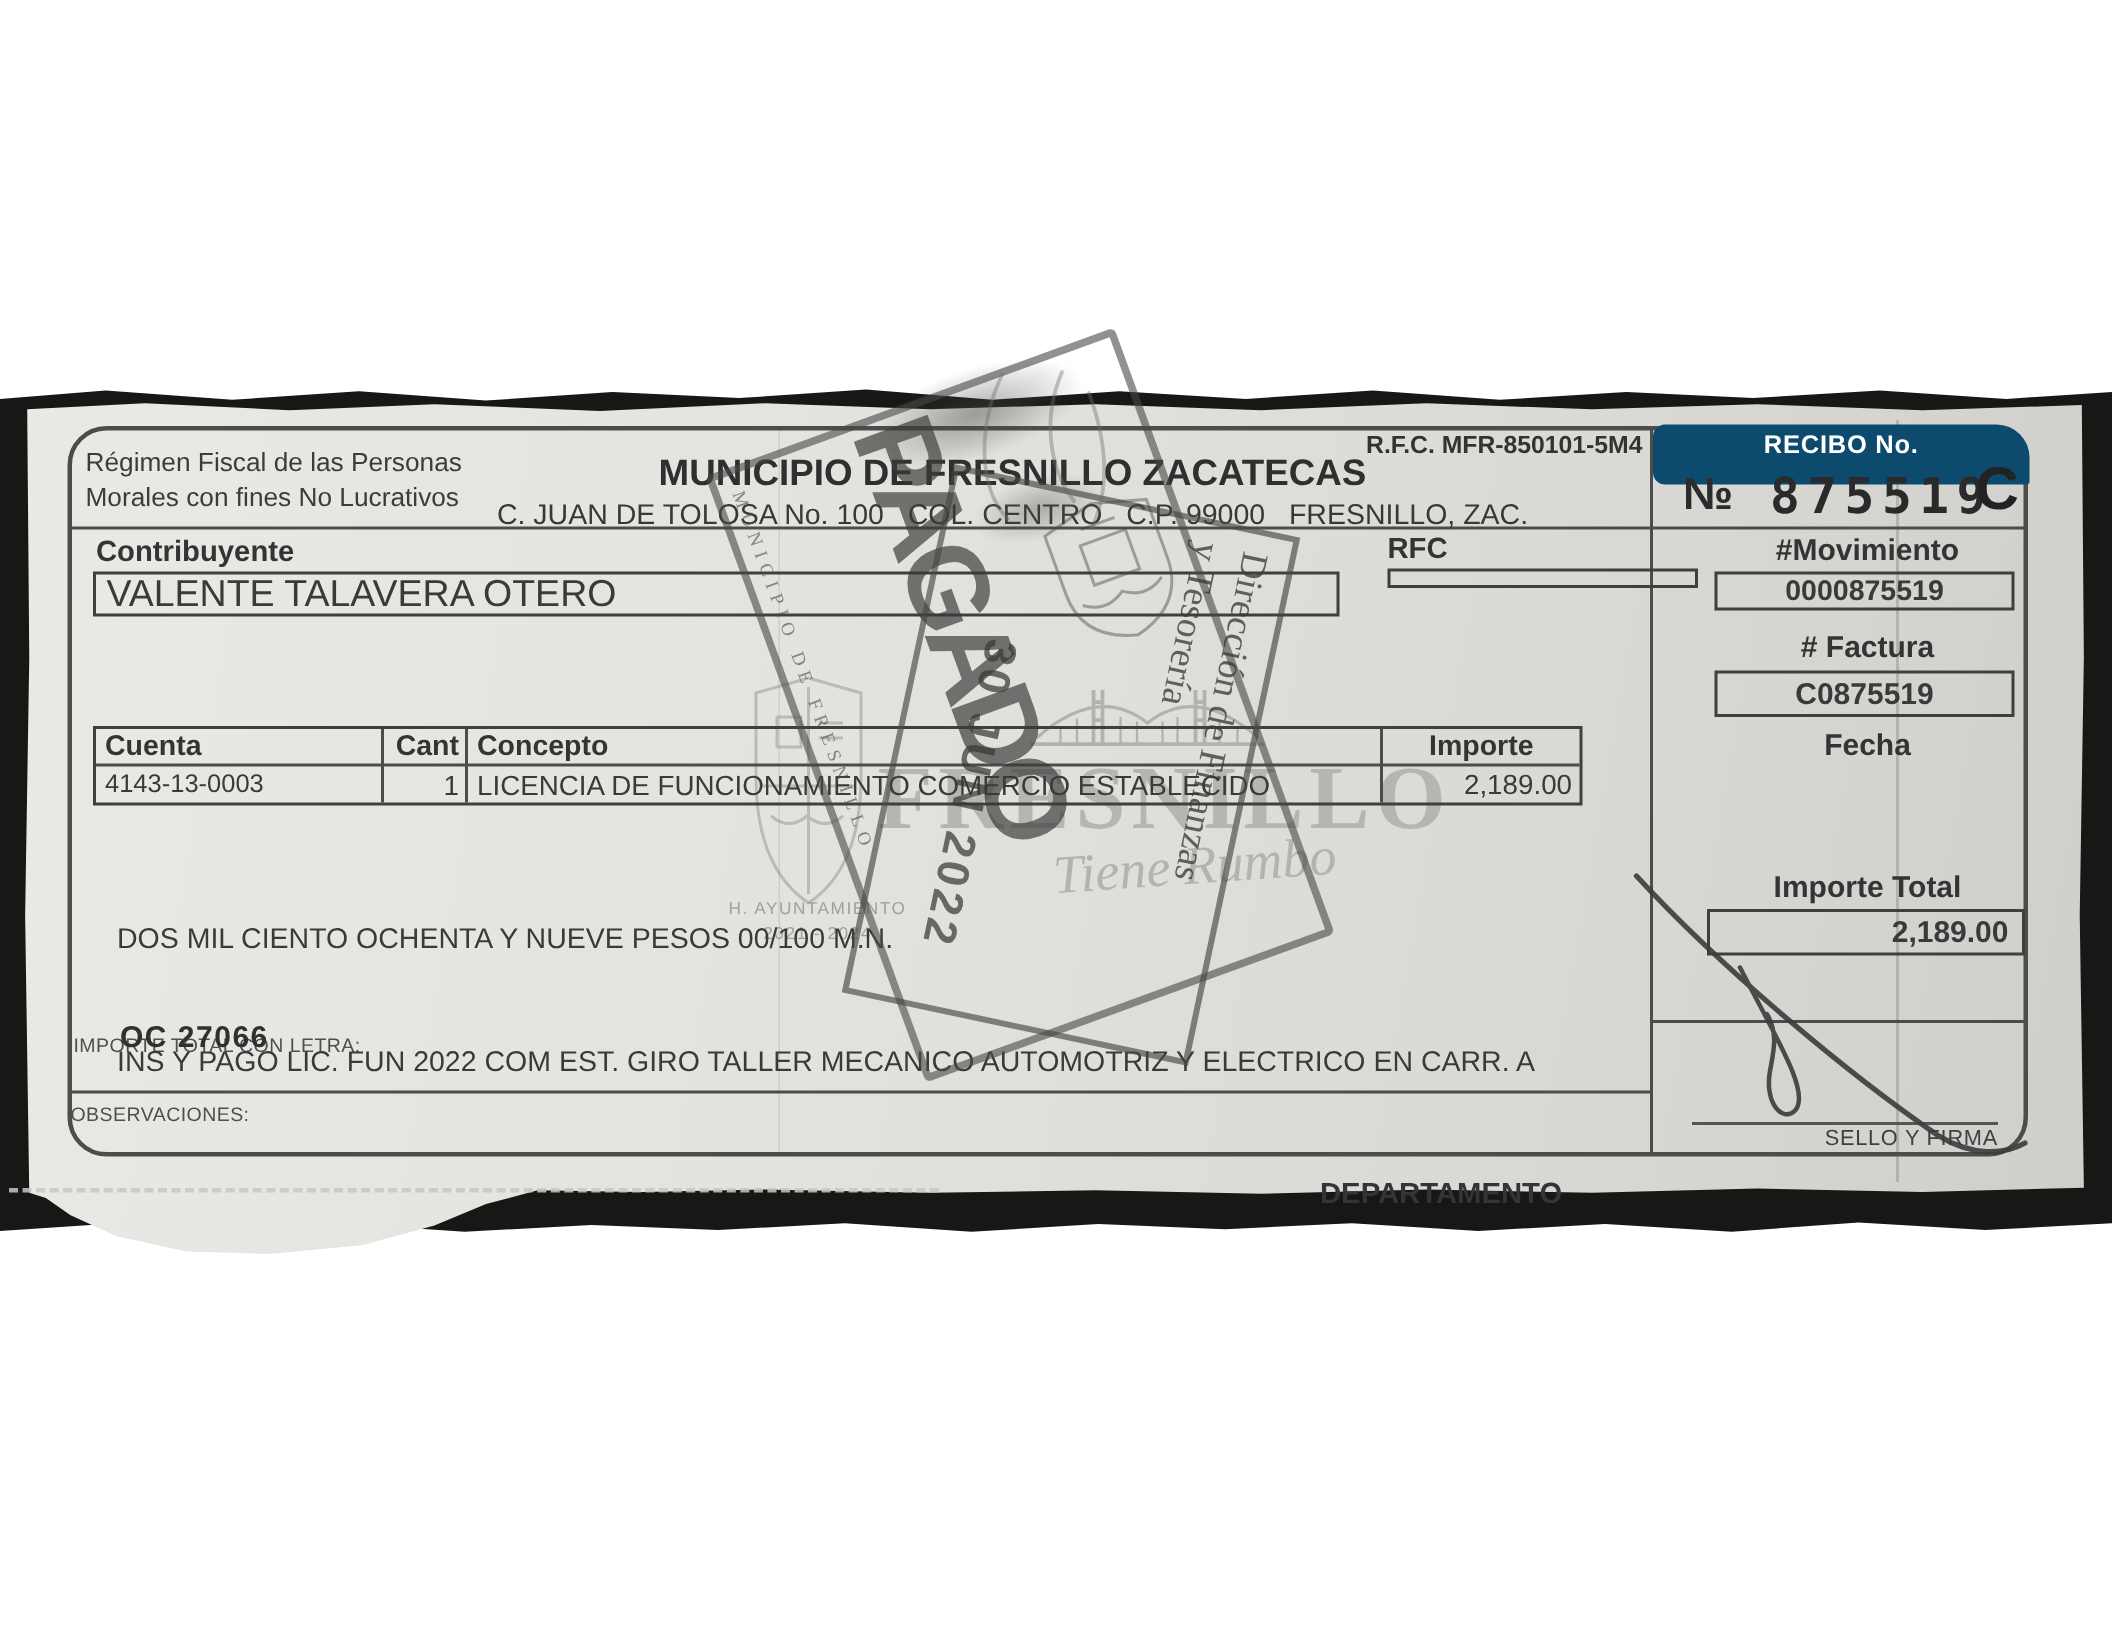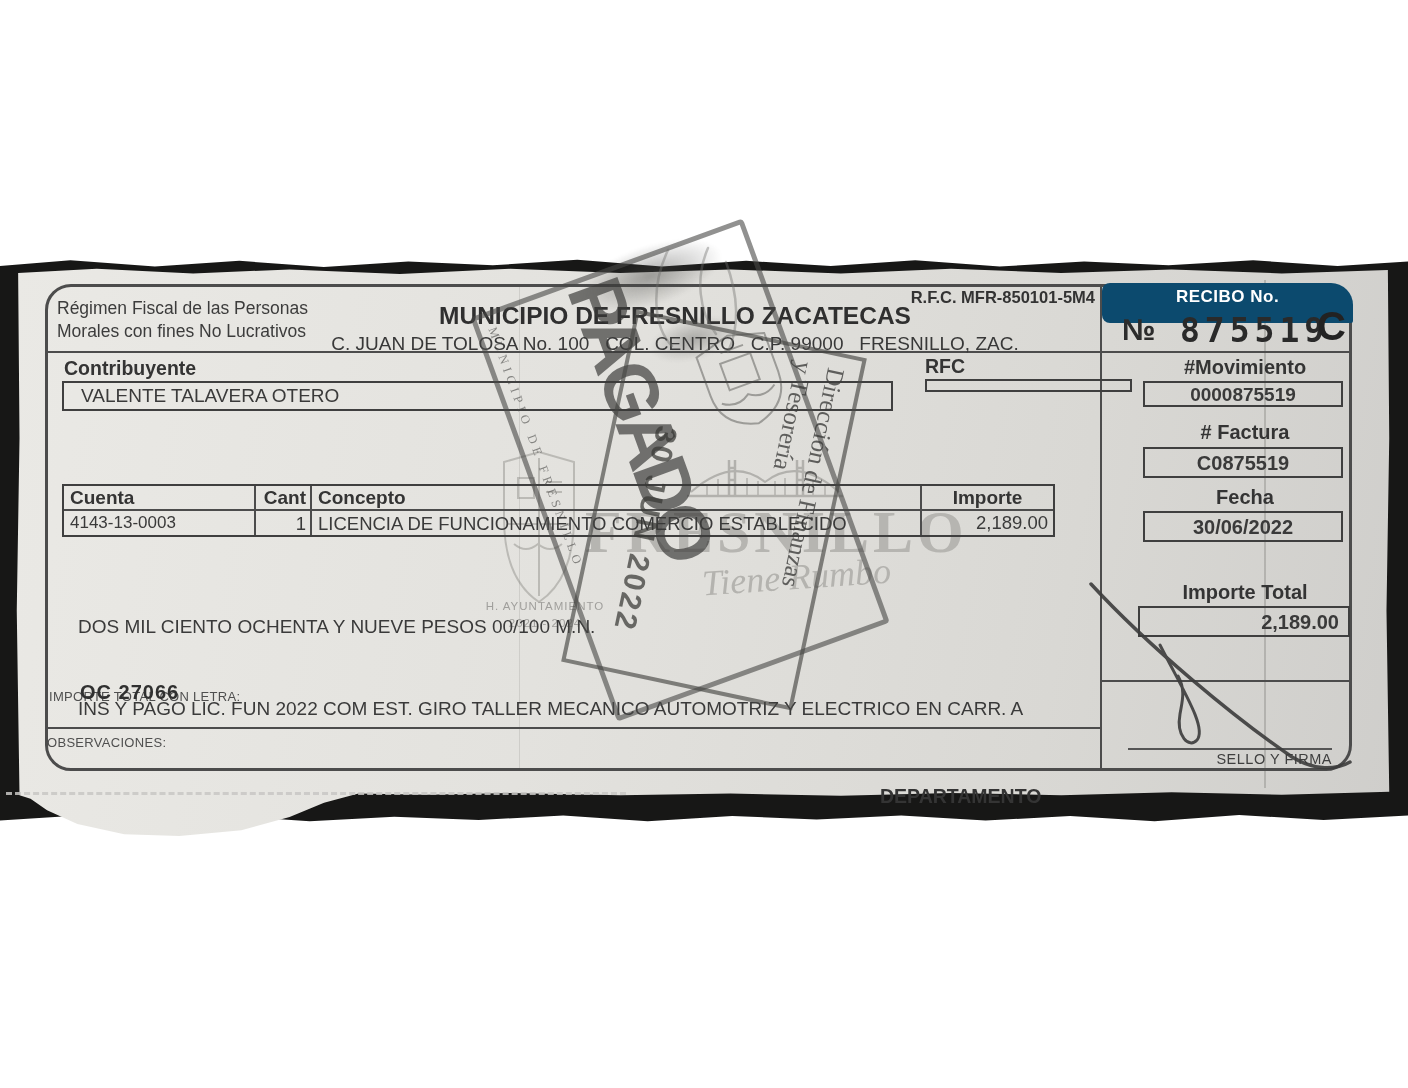--- a/index.html
+++ b/index.html
@@ -119,39 +119,36 @@
   <div class="t" style="left:290px;top:302px;width:770px;text-align:center;font-weight:bold;font-size:24.5px;color:#2f2f2f;">MUNICIPIO DE FRESNILLO ZACATECAS</div>
   <div class="t pre" style="left:290px;top:333px;width:770px;text-align:center;font-size:19px;color:#383838;">C. JUAN DE TOLOSA No. 100   COL. CENTRO   C.P. 99000   FRESNILLO, ZAC.</div>
 
   <div class="recibo-bar">RECIBO No.</div>
   <div class="t nosym" style="left:1122px;top:313px;">№</div>
   <div class="t recibo-num" style="left:1180px;top:311px;">875519</div>
   <div class="t recibo-c" style="left:1317px;top:304px;">C</div>
 
   <div class="t lbl" style="left:64px;top:357px;font-size:19.5px;text-align:center;">Contribuyente</div>
   <div class="inbox" style="left:62px;top:381px;width:831px;height:30px;">
-    <div class="val" style="padding-left:17px;font-size:19px;line-height:26px;">VALENTE TALAVERA OTERO</div>
+    <div class="val" style="padding-left:7px;font-size:25px;line-height:26px;">VALENTE TALAVERA OTERO</div>
   </div>
   <div class="t lbl" style="left:925px;top:355px;font-size:19.5px;">RFC</div>
   <div class="inbox" style="left:925px;top:379px;width:207px;height:13px;">
     <span></span>
   </div>
 
   <div class="t lbl" style="left:1140px;top:356px;width:210px;text-align:center;font-size:20px;">#Movimiento</div>
   <div class="inbox" style="left:1143px;top:381px;width:200px;height:26px;">
     <div style="text-align:center;font-weight:bold;font-size:19px;line-height:23px;">0000875519</div>
   </div>
   <div class="t lbl" style="left:1140px;top:421px;width:210px;text-align:center;font-size:20px;"># Factura</div>
   <div class="inbox" style="left:1143px;top:447px;width:200px;height:31px;">
     <div style="text-align:center;font-weight:bold;font-size:20px;line-height:28px;">C0875519</div>
   </div>
   <div class="t lbl" style="left:1140px;top:486px;width:210px;text-align:center;font-size:20px;">Fecha</div>
-  <div class="inbox" style="left:1143px;top:511px;width:200px;height:31px;">
-    <div style="text-align:center;font-weight:bold;font-size:20px;line-height:28px;">30/06/2022</div>
-  </div>
   <div class="t lbl" style="left:1140px;top:581px;width:210px;text-align:center;font-size:20px;">Importe Total</div>
   <div class="inbox" style="left:1138px;top:606px;width:212px;height:31px;">
     <div style="text-align:right;font-weight:bold;font-size:20px;line-height:28px;padding-right:9px;">2,189.00</div>
   </div>
   <div class="t" style="left:1128px;top:751px;width:204px;text-align:right;font-size:14.5px;color:#3f3f3f;letter-spacing:.5px;">SELLO Y FIRMA</div>
 
   <div class="inbox" style="left:62px;top:484px;width:993px;height:53px;"></div>
   <div class="hline" style="left:64px;top:509px;width:989px;height:2px;"></div>
   <div class="vline" style="left:254px;top:486px;width:2px;height:49px;"></div>
   <div class="vline" style="left:310px;top:486px;width:2px;height:49px;"></div>

